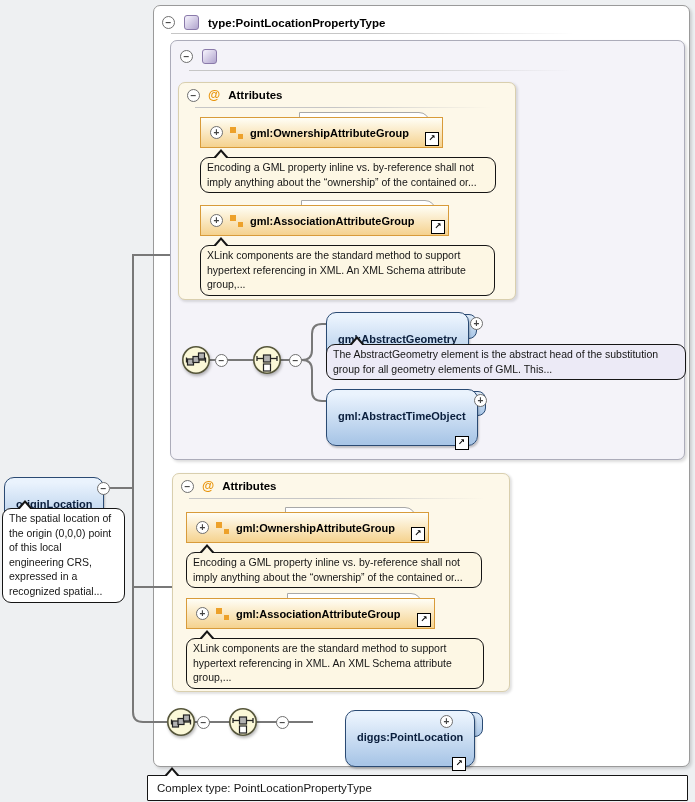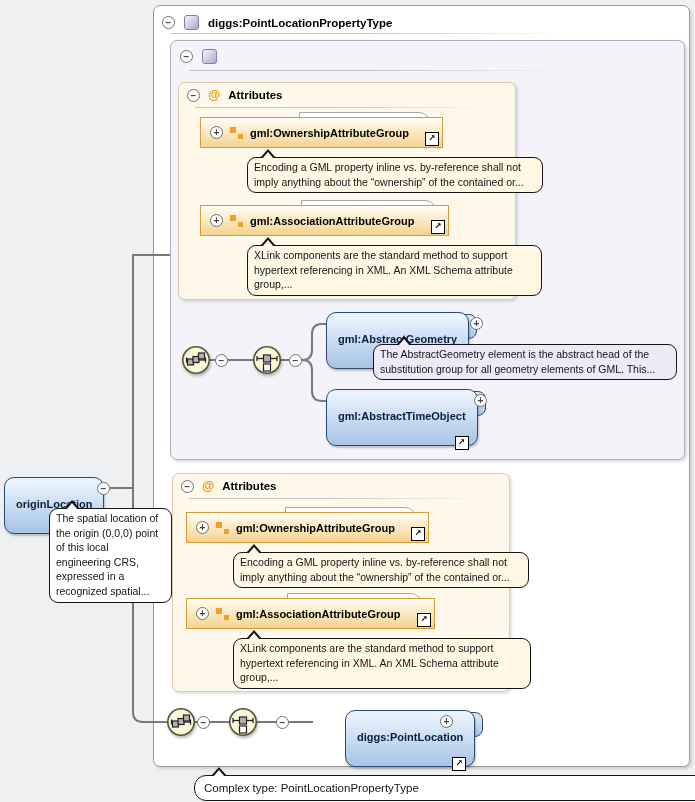--- a/index.html
+++ b/index.html
@@ -53,43 +53,43 @@
   .tabb{position:absolute;top:2px;right:-8px;width:20px;height:100%;
     background:linear-gradient(#dfecfa,#a9c6e7);border:1.5px solid #2a4a73;border-radius:8px;}
   .pill{position:relative;height:23px;line-height:20px;padding:16px 11px;display:inline-block;
     background:linear-gradient(#eaf3fd 8%,#a9c6e7 95%);border:1.5px solid #2a4a73;border-radius:10px;
     font-weight:bold;font-size:11px;color:#0a1e3c;white-space:nowrap;
     box-shadow:1px 2px 2px rgba(0,0,0,.22);z-index:1;}
   .pill .lnk{right:8px;bottom:-5px;}
 
   
   .bub{position:absolute;border:1.2px solid #151515;border-radius:9px;padding:2px 6px 3px;
-    font-size:10.5px;line-height:14.6px;color:#151515;background:var(--bg,#fff);z-index:6;margin-left:47px;}
+    font-size:10.5px;line-height:14.6px;color:#151515;background:var(--bg,#fff);z-index:6;}
   .bub::before{content:"";position:absolute;top:-9px;left:var(--tl,14px);width:0;height:0;
     border-left:8px solid transparent;border-right:8px solid transparent;border-bottom:9px solid #151515;}
   .bub::after{content:"";position:absolute;top:-6.5px;left:calc(var(--tl,14px) + 2px);width:0;height:0;
     border-left:6px solid transparent;border-right:6px solid transparent;border-bottom:7px solid var(--bg,#fff);}
   .bub.cream{--bg:#fdf7e4;}
   .bub.lav{--bg:#eceaf6;}
   .bub.white{--bg:#ffffff;}
-  .note{font-size:11.5px;line-height:18px;padding:3px 9px;border-radius:12px;z-index:6;}
+  .note{font-size:11.5px;line-height:18px;padding:3px 9px;border-radius:1px;z-index:6;}
 
   .mg{position:absolute;width:30px;height:30px;z-index:6;filter:drop-shadow(1px 2px 1.5px rgba(0,0,0,.28));}
   svg.conn{position:absolute;left:0;top:0;z-index:5;pointer-events:none;}
 </style>
 </head>
 <body>
 
 <div id="canvas">
 
   <div class="abs outerbox">
     <div class="hdr" style="left:8px;top:9px;">
       <div class="tgl">−</div>
       <div class="typeicon"></div>
-      <span>diggs:PointLocationPropertyType</span>
+      <span>type:PointLocationPropertyType</span>
     </div>
     <div class="sep" style="left:17px;top:27px;width:420px;"></div>
   </div>
 
   <div class="abs domainbox">
     <div class="hdr" style="left:9px;top:8px;">
       <div class="tgl">−</div>
       <div class="typeicon"></div>
     </div>
     <div class="sep" style="left:18px;top:29px;width:400px;"></div>
@@ -195,21 +195,21 @@
   <div class="tgl abs" style="left:289px;top:354px;">−</div>
 
   <div class="pillwrap" style="left:326px;top:312px;">
     <div class="tabb"></div>
     <div class="pill">
       <span>gml:AbstractGeometry</span>
       <div class="lnk">↗</div>
     </div>
   </div>
   <div class="tgl abs" style="left:470px;top:317px;">+</div>
-  <div class="bub lav abs" style="left:326px;top:344px;width:304px;--tl:22px;">The AbstractGeometry element is the abstract head of the substitution group for all geometry elements of GML. This...</div>
+  <div class="bub lav abs" style="left:326px;top:344px;width:360px;--tl:22px;">The AbstractGeometry element is the abstract head of the substitution group for all geometry elements of GML. This...</div>
 
   <div class="pillwrap" style="left:326px;top:389px;">
     <div class="tabb"></div>
     <div class="pill">
       <span>gml:AbstractTimeObject</span>
       <div class="lnk">↗</div>
     </div>
   </div>
   <div class="tgl abs" style="left:474px;top:394px;">+</div>
 

